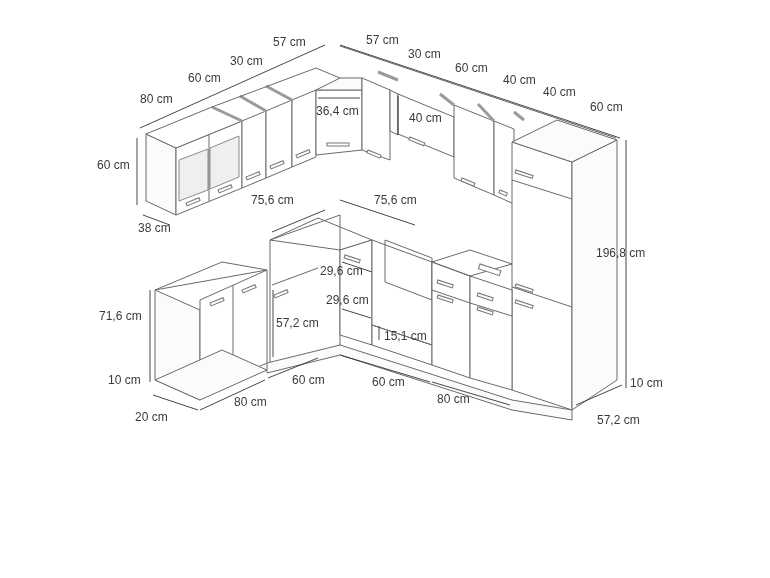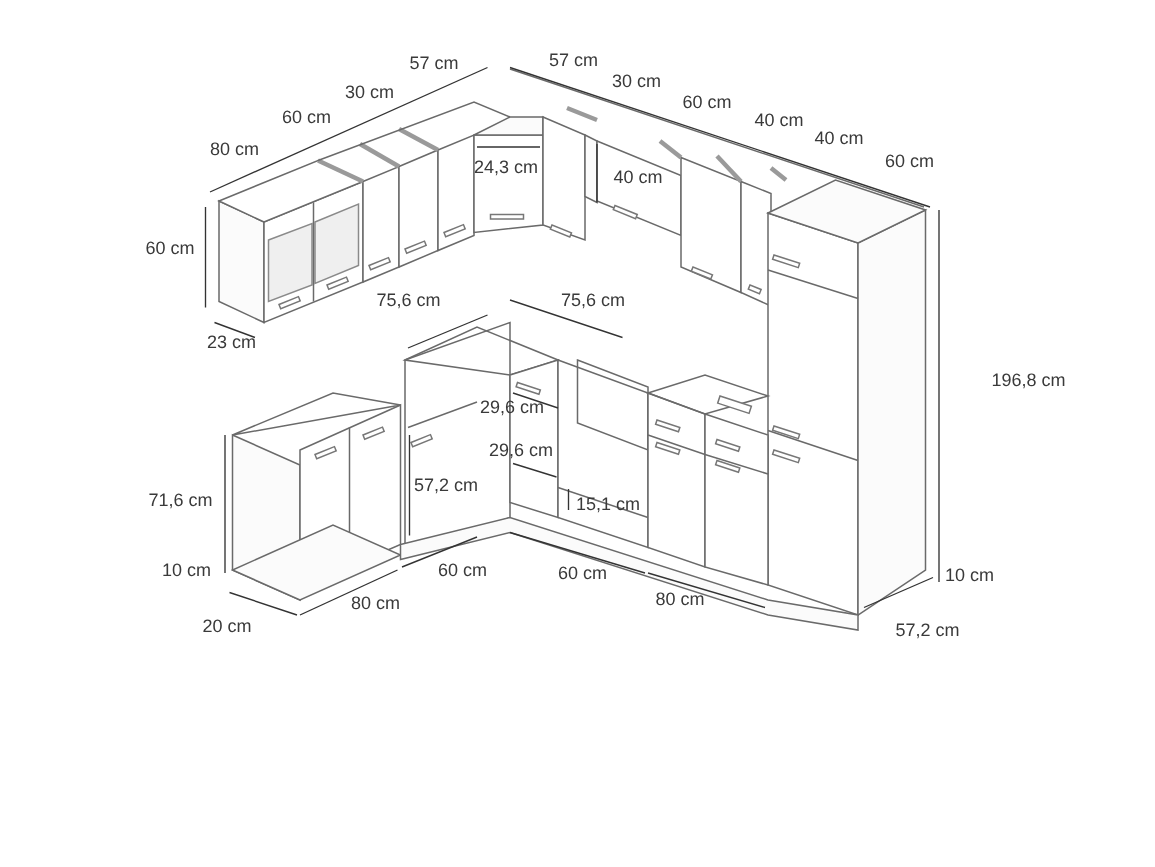--- a/index.html
+++ b/index.html
@@ -149,30 +149,30 @@
   <span class="lbl" style="left:230px;top:55px">30 cm</span>
   <span class="lbl" style="left:188px;top:72px">60 cm</span>
   <span class="lbl" style="left:140px;top:93px">80 cm</span>
   <span class="lbl" style="left:366px;top:34px">57 cm</span>
   <span class="lbl" style="left:408px;top:48px">30 cm</span>
   <span class="lbl" style="left:455px;top:62px">60 cm</span>
   <span class="lbl" style="left:503px;top:74px">40 cm</span>
   <span class="lbl" style="left:543px;top:86px">40 cm</span>
   <span class="lbl" style="left:590px;top:101px">60 cm</span>
   <span class="lbl" style="left:97px;top:159px">60 cm</span>
-  <span class="lbl" style="left:138px;top:222px">23 cm</span>
-  <span class="lbl" style="left:316px;top:105px">24,3 cm</span>
+  <span class="lbl" style="left:138px;top:222px">38 cm</span>
+  <span class="lbl" style="left:316px;top:105px">36,4 cm</span>
   <span class="lbl" style="left:409px;top:112px">40 cm</span>
   <span class="lbl" style="left:251px;top:194px">75,6 cm</span>
   <span class="lbl" style="left:374px;top:194px">75,6 cm</span>
-  <span class="lbl" style="left:661px;top:247px">196,8 cm</span>
+  <span class="lbl" style="left:596px;top:247px">196,8 cm</span>
   <span class="lbl" style="left:320px;top:265px">29,6 cm</span>
   <span class="lbl" style="left:326px;top:294px">29,6 cm</span>
   <span class="lbl" style="left:276px;top:317px">57,2 cm</span>
-  <span class="lbl" style="left:99px;top:327px">71,6 cm</span>
+  <span class="lbl" style="left:99px;top:310px">71,6 cm</span>
   <span class="lbl" style="left:384px;top:330px">15,1 cm</span>
   <span class="lbl" style="left:108px;top:374px">10 cm</span>
   <span class="lbl" style="left:292px;top:374px">60 cm</span>
   <span class="lbl" style="left:630px;top:377px">10 cm</span>
   <span class="lbl" style="left:372px;top:376px">60 cm</span>
   <span class="lbl" style="left:234px;top:396px">80 cm</span>
   <span class="lbl" style="left:437px;top:393px">80 cm</span>
   <span class="lbl" style="left:135px;top:411px">20 cm</span>
   <span class="lbl" style="left:597px;top:414px">57,2 cm</span>
 </div>

